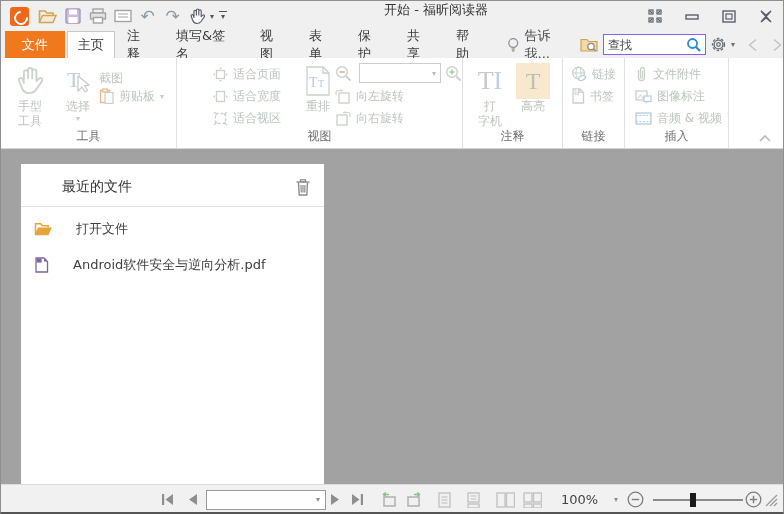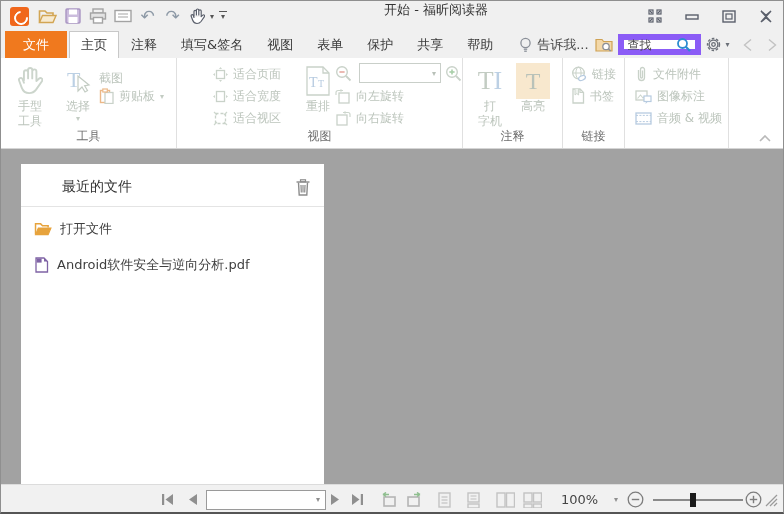--- a/index.html
+++ b/index.html
@@ -22,21 +22,21 @@
   .win-controls { position:absolute; right:6px; top:0; height:30px; display:flex; align-items:center; gap:15px; }
   .win-btn { width:22px; height:22px; display:flex; align-items:center; justify-content:center; }
 
   
   .tabrow { position:absolute; left:0; top:30px; width:100%; height:27px; display:flex; align-items:stretch; }
   .tab { display:flex; align-items:center; justify-content:center; font-size:13px; color:#3a3a3a; padding:0 12px; cursor:default; }
   .tab-file { background:#f0791e; color:#fff; margin-left:4px; width:62px; padding:0; }
   .tab-active { background:#fff; border:1px solid #c8c8c8; border-bottom:none; width:50px; padding:0; margin-left:2px; }
   .tellme { display:flex; align-items:center; gap:5px; margin-left:14px; color:#4a4a4a; font-size:13px; }
   .searchwrap { display:flex; align-items:center; margin-left:6px; gap:4px; }
-  .searchbox { width:83px; height:21px; border:6px solid #8b5cf6; background:#fff; display:flex; align-items:center; }
+  .searchbox { width:103px; height:21px; border:1px solid #8b5cf6; background:#fff; display:flex; align-items:center; }
   .searchbox input { border:none; outline:none; flex:1; min-width:0; font-size:12px; padding:0 4px; font-family:inherit; color:#444; background:transparent; }
   .searchbox input::placeholder { color:#4a4a4a; opacity:1; }
 
   
   .ribbon { position:absolute; left:0; top:57px; width:100%; height:91px; background:#fff; border-bottom:1px solid #d5d5d5; }
   .rgroup { position:absolute; top:0; height:90px; border-right:1px solid #e0e0e0; }
   .rgroup-label { position:absolute; bottom:3px; left:0; width:100%; text-align:center; font-size:12px; color:#6f6f6f; }
   .g-tools  { left:0;   width:176px; }
   .g-view   { left:176px; width:286px; }
   .g-comment{ left:462px; width:100px; }
@@ -50,21 +50,21 @@
   .serifT { font-family:"Liberation Serif","DejaVu Serif",serif; }
   .hl-box { width:34px; height:36px; background:#f8e8ce; display:flex; align-items:center; justify-content:center; }
   .collapse-caret { position:absolute; right:12px; bottom:6px; }
 
   
   .content { position:absolute; left:0; top:148px; width:100%; height:335px; background:#a2a2a2; }
   .panel { position:absolute; left:20px; top:15px; width:303px; height:320px; background:#fff; }
   .panel-header { display:flex; align-items:center; justify-content:space-between; padding:14px 14px 10px 13px;margin-left:28px; }
   .panel-title { font-size:14px; color:#333; }
   .panel-divider { border-top:1px solid #e4e4e4; margin:0 0; }
-  .recent-item { display:flex; align-items:center; gap:8px; padding:9px 13px; font-size:13px; color:#3f3f3f; cursor:default; }
+  .recent-item { display:flex; align-items:center; gap:24px; padding:9px 13px; font-size:13px; color:#3f3f3f; cursor:default; }
   .recent-item.first { margin-top:4px; }
 
   
   .statusbar { position:absolute; left:0; top:483px; width:100%; height:29px; background:#f1f1f1; border-top:1px solid #dcdcdc; }
   .sb-item { position:absolute; top:0; height:29px; display:flex; align-items:center; justify-content:center; }
   .pagebox { width:120px; height:20px; background:#fff; border:1px solid #9a9a9a; display:flex; align-items:center; }
   .pagebox input { border:none; outline:none; flex:1; min-width:0; font-family:inherit; font-size:12px; padding:0 4px; background:transparent; }
   .zoom-text { font-size:13px; color:#444; }
   .slider-track { position:absolute; left:652px; top:14px; width:90px; height:2px; background:#8a8a8a; }
   .slider-handle { position:absolute; left:689px; top:8px; width:6px; height:14px; background:#1a1a1a; }
@@ -369,20 +369,21 @@
         <span>图像标注</span>
       </div>
       <div class="small-btn" style="left:10px; top:51px;">
         <svg width="17" height="13" viewBox="0 0 17 13">
             <rect x="1" y="1" width="15" height="11" fill="none" stroke="#b7cbe0" stroke-width="1.3"></rect>
             <line x1="1" y1="3.4" x2="16" y2="3.4" stroke="#b7cbe0" stroke-width="1" stroke-dasharray="2 1.4"></line>
             <line x1="1" y1="9.6" x2="16" y2="9.6" stroke="#b7cbe0" stroke-width="1" stroke-dasharray="2 1.4"></line>
           </svg>
         <span>音频 &amp; 视频</span>
       </div>
+      <div class="rgroup-label">插入</div>
     </div>
 
     <span class="collapse-caret">
       <svg width="12" height="7" viewBox="0 0 12 7">
           <path d="M1 6 L6 1 L11 6" fill="none" stroke="#b9b9b9" stroke-width="1.6"></path>
         </svg>
     </span>
   </div>
 
   <div class="content">

